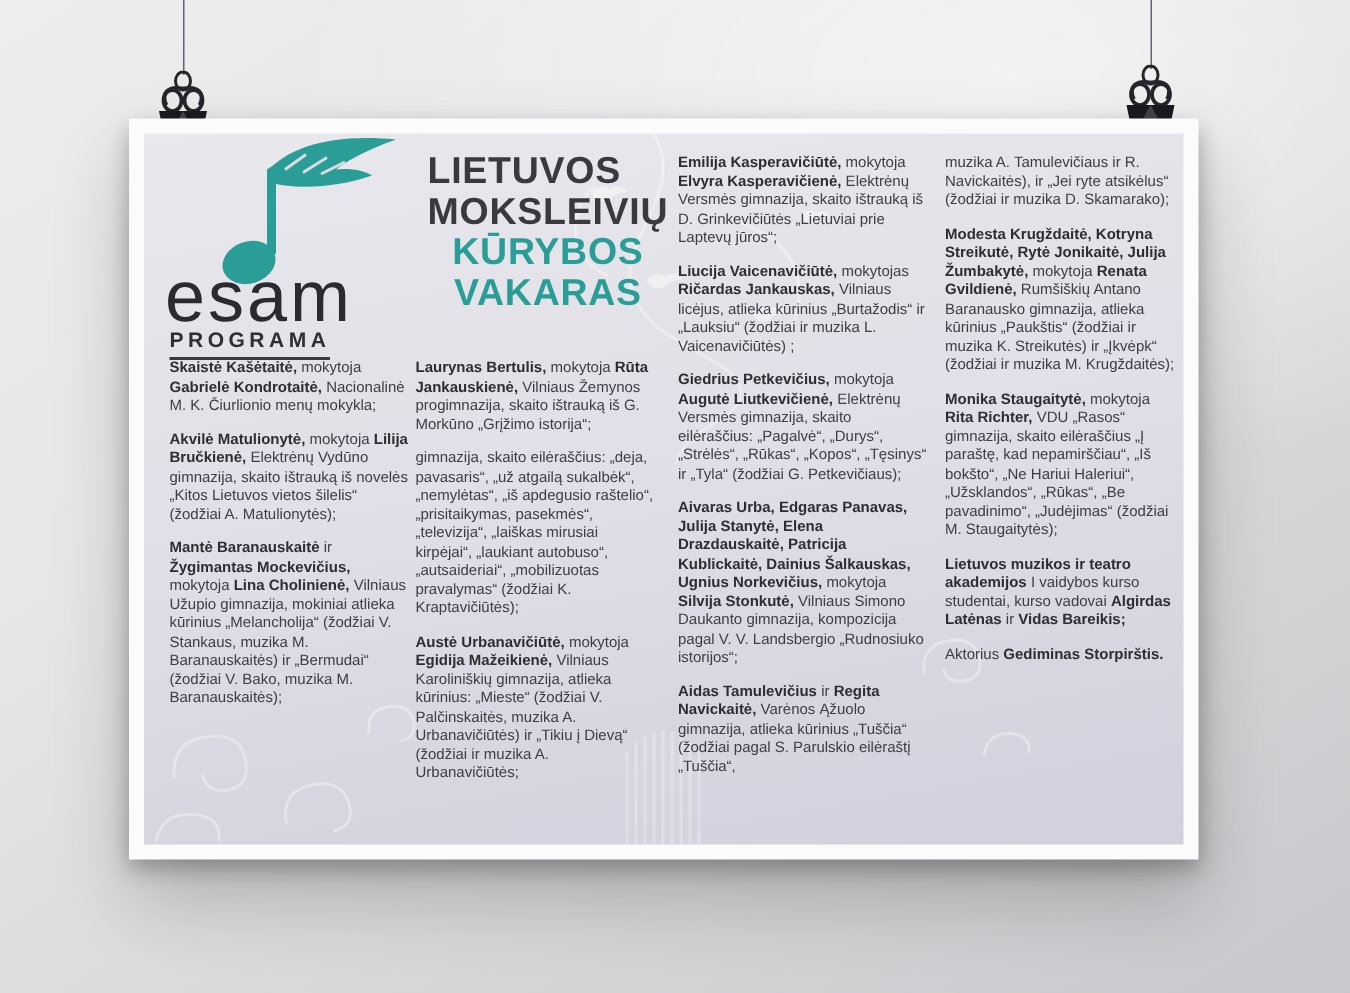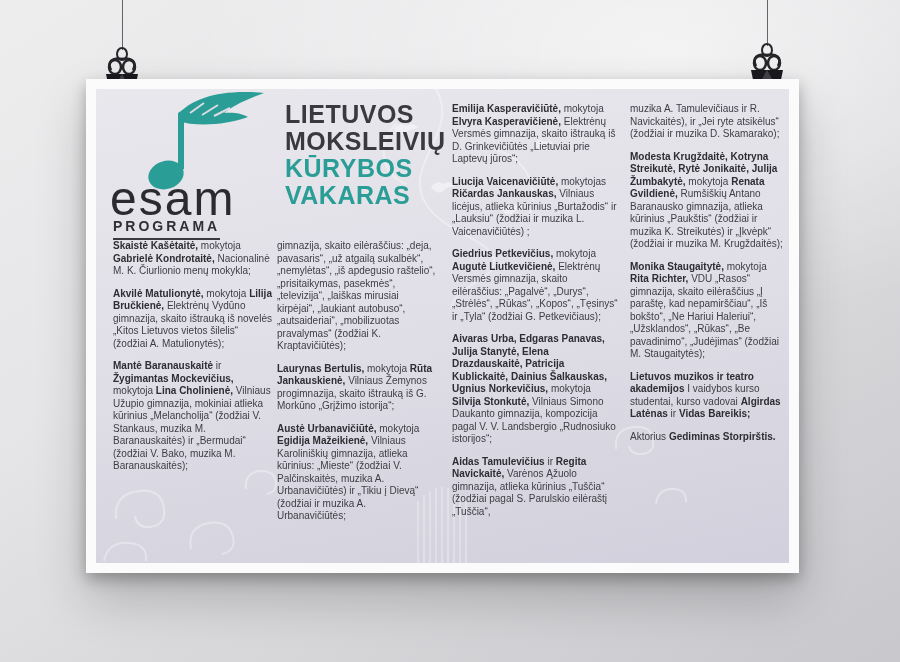--- a/index.html
+++ b/index.html
@@ -22,21 +22,21 @@
     background:linear-gradient(170deg,#e9e8ed 0%,#e1dfe7 45%,#d8d6e1 75%,#d2d0dc 100%);}
   .ornaments{position:absolute;left:0;top:0;pointer-events:none;}
   
   .logo-icon{position:absolute;left:24px;top:2px;}
   .brand{position:absolute;left:14px;top:82px;font-size:48px;letter-spacing:2px;
          color:#2b2b2f;font-weight:400;}
   
   .title{position:absolute;left:189px;top:12px;font-weight:bold;font-size:25px;
          line-height:27px;letter-spacing:.5px;}
   .title .dark{color:#3a3a3e;}
-  .title .teal{color:#2a9e96;}
+  .title .teal{color:#2a9e96;text-align:center;}
   
   .programa{position:absolute;left:17px;top:129px;font-size:14px;font-weight:bold;
     letter-spacing:3px;color:#2f2f33;border-bottom:2px solid #3a3a3e;padding-bottom:4px;}
   
   .col{position:absolute;font-size:10px;line-height:12.5px;color:#3d3d44;}
   .col p{margin:0 0 10px 0;}
   .col .b{font-weight:bold;color:#2d2d33;}
   .col1{left:17px;top:151px;width:160px;}
   .col2{left:181px;top:151px;width:160px;}
   .col3{left:356px;top:14px;width:166px;}
@@ -120,22 +120,22 @@
       </div>
 
       <div class="programa">PROGRAMA</div>
 
       <div class="col col1">
           <p><span class="b">Skaistė Kašėtaitė,</span><span> mokytoja </span><span class="b">Gabrielė Kondrotaitė,</span><span> Nacionalinė M. K. Čiurlionio menų mokykla;</span></p>
           <p><span class="b">Akvilė Matulionytė,</span><span> mokytoja </span><span class="b">Lilija Bručkienė,</span><span> Elektrėnų Vydūno gimnazija, skaito ištrauką iš novelės „Kitos Lietuvos vietos šilelis“ (žodžiai A. Matulionytės);</span></p>
           <p><span class="b">Mantė Baranauskaitė</span><span> ir </span><span class="b">Žygimantas Mockevičius,</span><span> mokytoja </span><span class="b">Lina Cholinienė,</span><span> Vilniaus Užupio gimnazija, mokiniai atlieka kūrinius „Melancholija“ (žodžiai V. Stankaus, muzika M. Baranauskaitės) ir „Bermudai“ (žodžiai V. Bako, muzika M. Baranauskaitės);</span></p>
         </div>
       <div class="col col2">
+          <p><span class="b">Laurynas Bertulis,</span><span> mokytoja </span><span class="b">Rūta Jankauskienė,</span><span> Vilniaus Žemynos progimnazija, skaito ištrauką iš G. Morkūno „Grįžimo istorija“;</span></p>
           <p><span>gimnazija, skaito eilėraščius: „deja, pavasaris“, „už atgailą sukalbėk“, „nemylėtas“, „iš apdegusio raštelio“, „prisitaikymas, pasekmės“, „televizija“, „laiškas mirusiai kirpėjai“, „laukiant autobuso“, „autsaideriai“, „mobilizuotas pravalymas“ (žodžiai K. Kraptavičiūtės);</span></p>
-          <p><span class="b">Laurynas Bertulis,</span><span> mokytoja </span><span class="b">Rūta Jankauskienė,</span><span> Vilniaus Žemynos progimnazija, skaito ištrauką iš G. Morkūno „Grįžimo istorija“;</span></p>
           <p><span class="b">Austė Urbanavičiūtė,</span><span> mokytoja </span><span class="b">Egidija Mažeikienė,</span><span> Vilniaus Karoliniškių gimnazija, atlieka kūrinius: „Mieste“ (žodžiai V. Palčinskaitės, muzika A. Urbanavičiūtės) ir „Tikiu į Dievą“ (žodžiai ir muzika A. Urbanavičiūtės;</span></p>
         </div>
       <div class="col col3">
           <p><span class="b">Emilija Kasperavičiūtė,</span><span> mokytoja </span><span class="b">Elvyra Kasperavičienė,</span><span> Elektrėnų Versmės gimnazija, skaito ištrauką iš D. Grinkevičiūtės „Lietuviai prie Laptevų jūros“;</span></p>
           <p><span class="b">Liucija Vaicenavičiūtė,</span><span> mokytojas </span><span class="b">Ričardas Jankauskas,</span><span> Vilniaus licėjus, atlieka kūrinius „Burtažodis“ ir „Lauksiu“ (žodžiai ir muzika L. Vaicenavičiūtės) ;</span></p>
           <p><span class="b">Giedrius Petkevičius,</span><span> mokytoja </span><span class="b">Augutė Liutkevičienė,</span><span> Elektrėnų Versmės gimnazija, skaito eilėraščius: „Pagalvė“, „Durys“, „Strėlės“, „Rūkas“, „Kopos“, „Tęsinys“ ir „Tyla“ (žodžiai G. Petkevičiaus);</span></p>
           <p><span class="b">Aivaras Urba, Edgaras Panavas, Julija Stanytė, Elena Drazdauskaitė, Patricija Kublickaitė, Dainius Šalkauskas, Ugnius Norkevičius,</span><span> mokytoja </span><span class="b">Silvija Stonkutė,</span><span> Vilniaus Simono Daukanto gimnazija, kompozicija pagal V. V. Landsbergio „Rudnosiuko istorijos“;</span></p>
           <p><span class="b">Aidas Tamulevičius</span><span> ir </span><span class="b">Regita Navickaitė,</span><span> Varėnos Ąžuolo gimnazija, atlieka kūrinius „Tuščia“ (žodžiai pagal S. Parulskio eilėraštį „Tuščia“,</span></p>
         </div>
       <div class="col col4">

